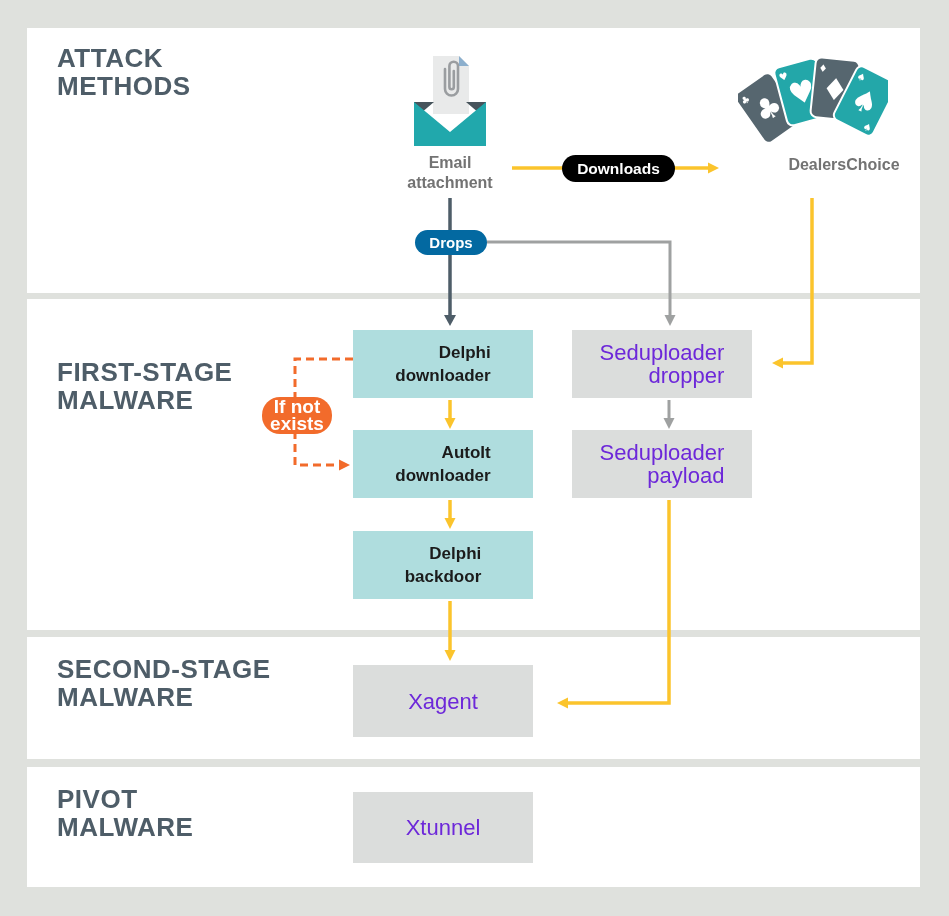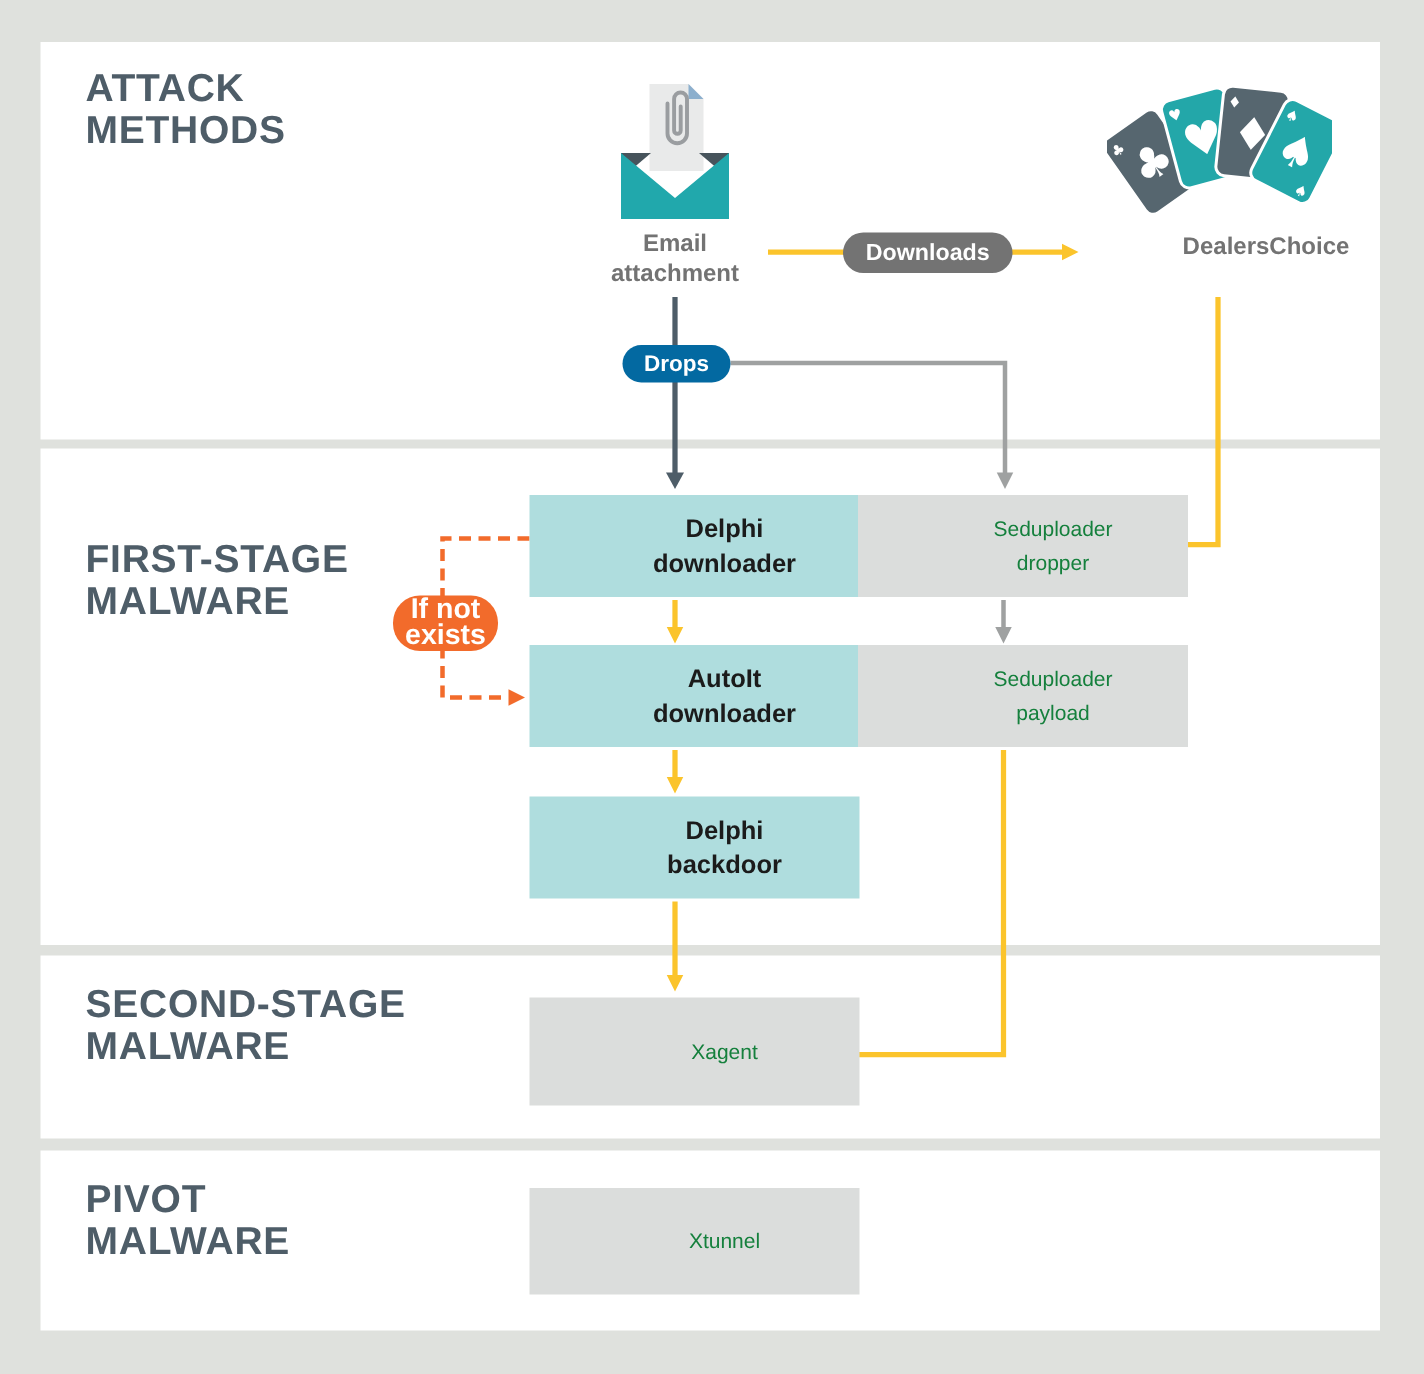--- a/index.html
+++ b/index.html
@@ -10,29 +10,29 @@
   .panel.s2{top:299px;height:331px;}
   .panel.s3{top:637px;height:122px;}
   .panel.s4{top:767px;height:120px;}
   .section-title{
     position:absolute;left:57px;color:#4E5D68;font-size:26px;font-weight:bold;
     letter-spacing:0.5px;line-height:28px;white-space:pre-line;z-index:3;
   }
   .connectors{position:absolute;left:0;top:0;z-index:1;pointer-events:none;}
   .node{
     position:absolute;width:180px;height:68px;display:flex;align-items:center;justify-content:center;
-    text-align:center;white-space:pre-line;z-index:2;padding-left:40px;
+    text-align:right;white-space:pre-line;z-index:2;
   }
   .node.teal{background:#AFDDDE;color:#1B1B1B;font-weight:bold;font-size:17px;line-height:23px;}
-  .node.gray{background:#DBDDDC;color:#15803d;font-weight:normal;font-size:14px;line-height:23px;}
+  .node.gray{background:#DBDDDC;color:#6d28d9;font-weight:normal;font-size:22px;line-height:23px;}
   .pill{
     position:absolute;display:flex;align-items:center;justify-content:center;text-align:center;
     color:#FFFFFF;font-weight:bold;z-index:2;white-space:pre-line;
   }
-  .pill.downloads{left:562px;top:155px;width:113px;height:27px;border-radius:14px;background:#737373;font-size:15.5px;}
+  .pill.downloads{left:562px;top:155px;width:113px;height:27px;border-radius:14px;background:#000000;font-size:15.5px;}
   .pill.drops{left:415px;top:230px;width:72px;height:25px;border-radius:13px;background:#0369a1;font-size:15px;}
   .pill.ifnot{left:262px;top:397px;width:70px;height:37px;border-radius:18px;background:#F26B2B;font-size:19px;line-height:16.5px;}
   .icon{position:absolute;z-index:2;}
   .icon-label{
     position:absolute;text-align:center;color:#737373;font-weight:bold;font-size:16px;line-height:20px;
     white-space:pre-line;z-index:2;
   }
 </style>
 </head>
 <body>

